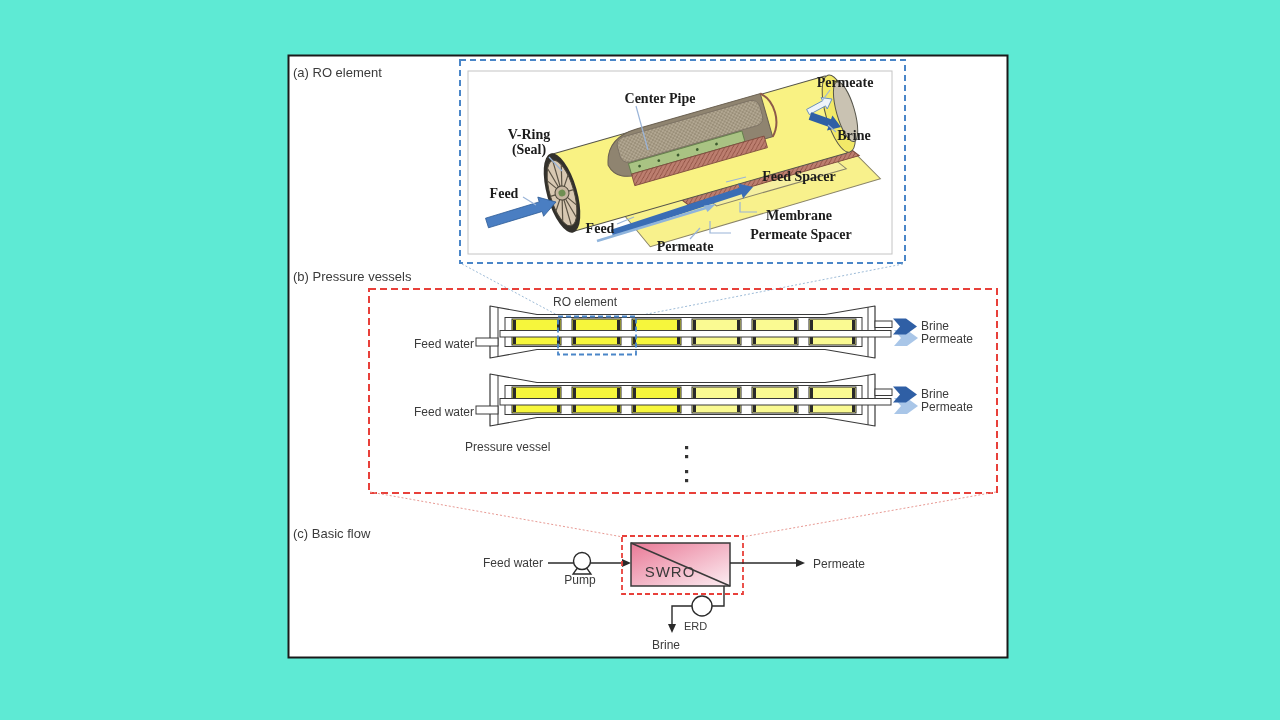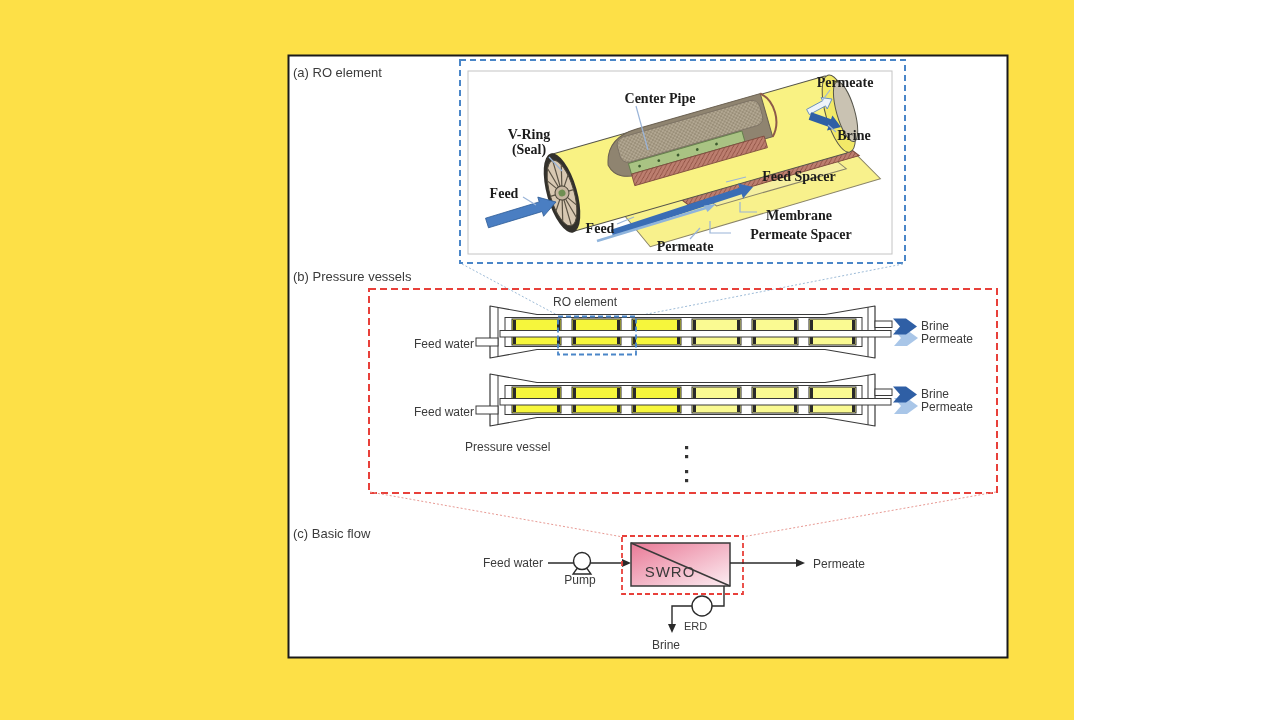--- a/index.html
+++ b/index.html
@@ -1,16 +1,16 @@
 <!DOCTYPE html>
 <html><head>
 <meta charset="utf-8">
 <style>
   html,body{margin:0;padding:0;background:#ffffff;}
-  #stage{position:relative;width:1074px;height:720px;background:#fde047;overflow:hidden;}
+  #stage{position:relative;width:1280px;height:720px;background:#5eead4;overflow:hidden;}
   svg{position:absolute;left:0;top:0;}
   .t-serif{font-family:"Liberation Serif",serif;font-weight:bold;font-size:14px;fill:#1c1c1c;}
   .t-sans{font-family:"Liberation Sans",sans-serif;font-size:12px;fill:#3b3b3b;}
   .t-sec{font-family:"Liberation Sans",sans-serif;font-size:13px;fill:#3b3b3b;}
   .t-swro{font-family:"Liberation Sans",sans-serif;font-size:15px;fill:#3a3a3a;letter-spacing:1px;}
   .t-erd{font-family:"Liberation Sans",sans-serif;font-size:11px;fill:#3b3b3b;}
   .flowline{stroke:#2a2a2a;stroke-width:1.4;fill:none;}
   .vesselline{stroke:#3a3a3a;stroke-width:1.2;fill:#ffffff;}
   .leader{stroke:#9ab4d8;stroke-width:1.2;fill:none;}
 </style>

